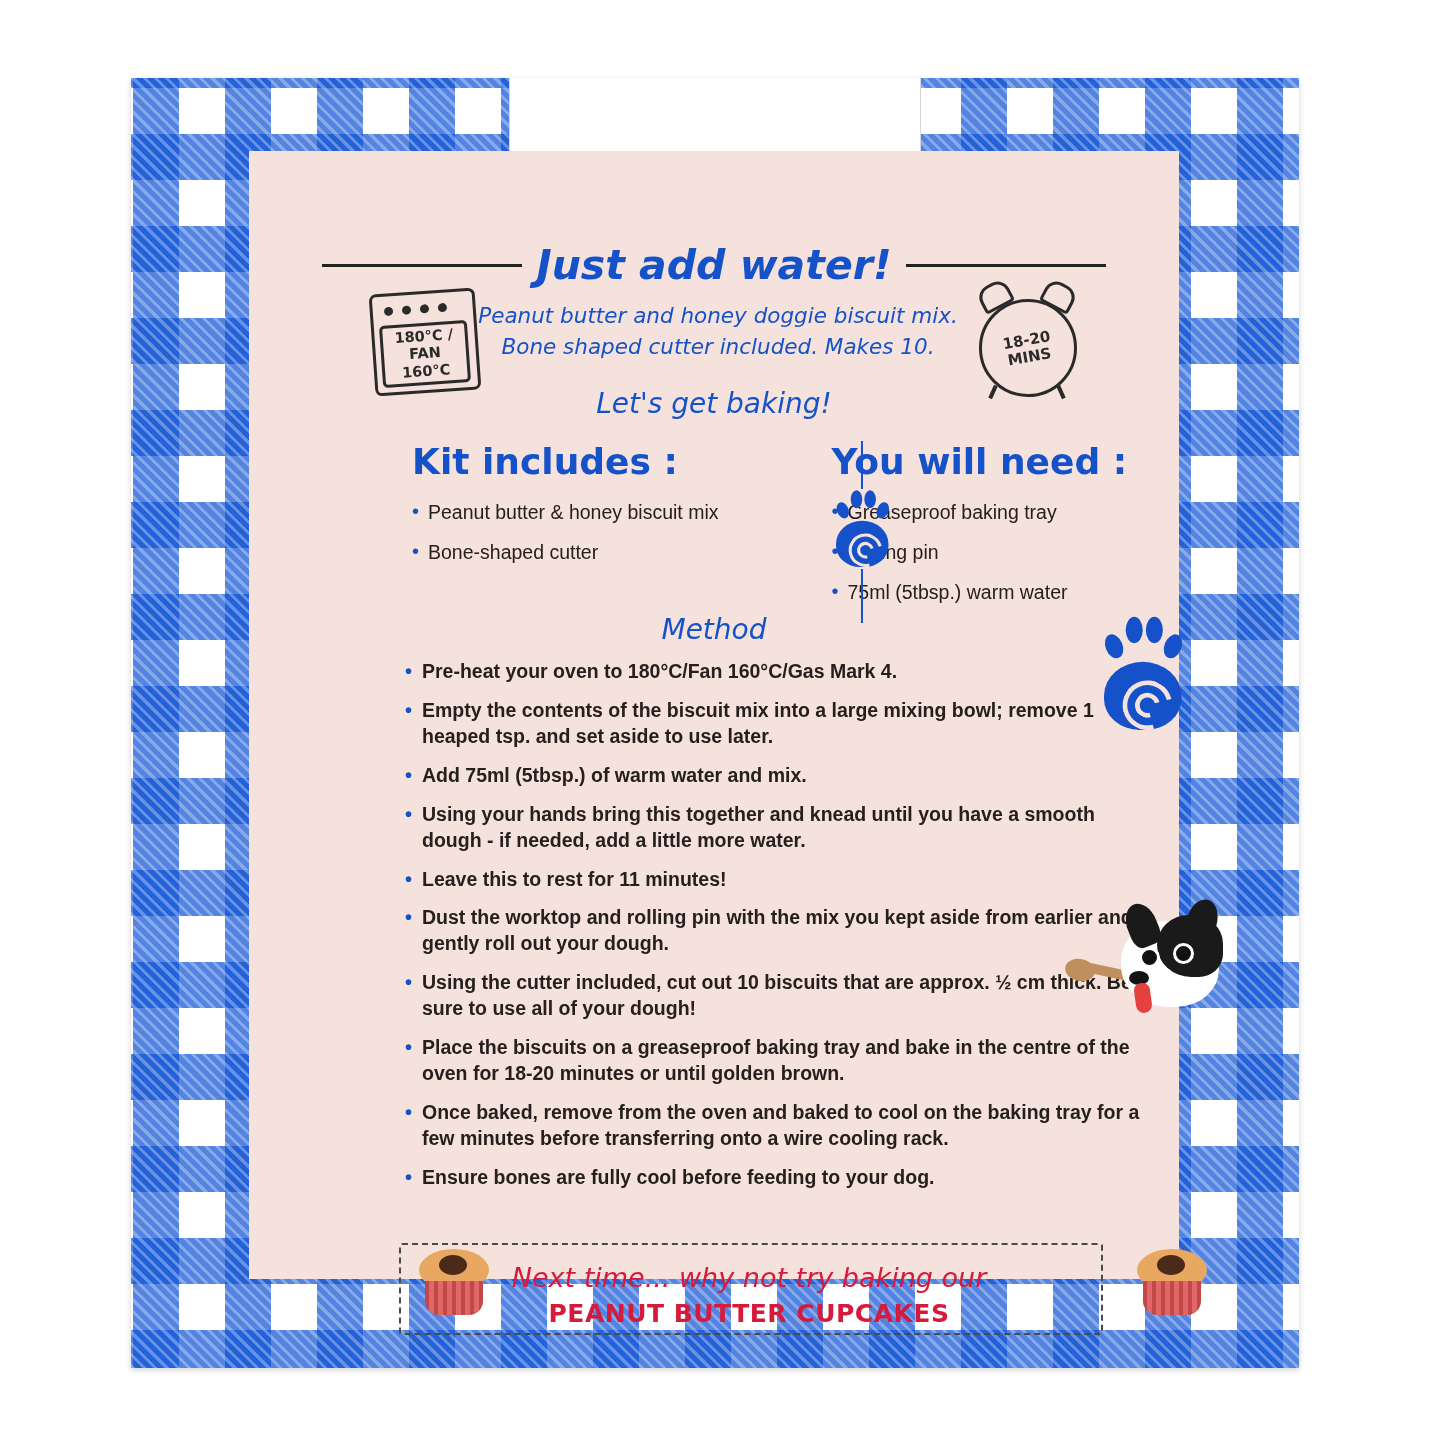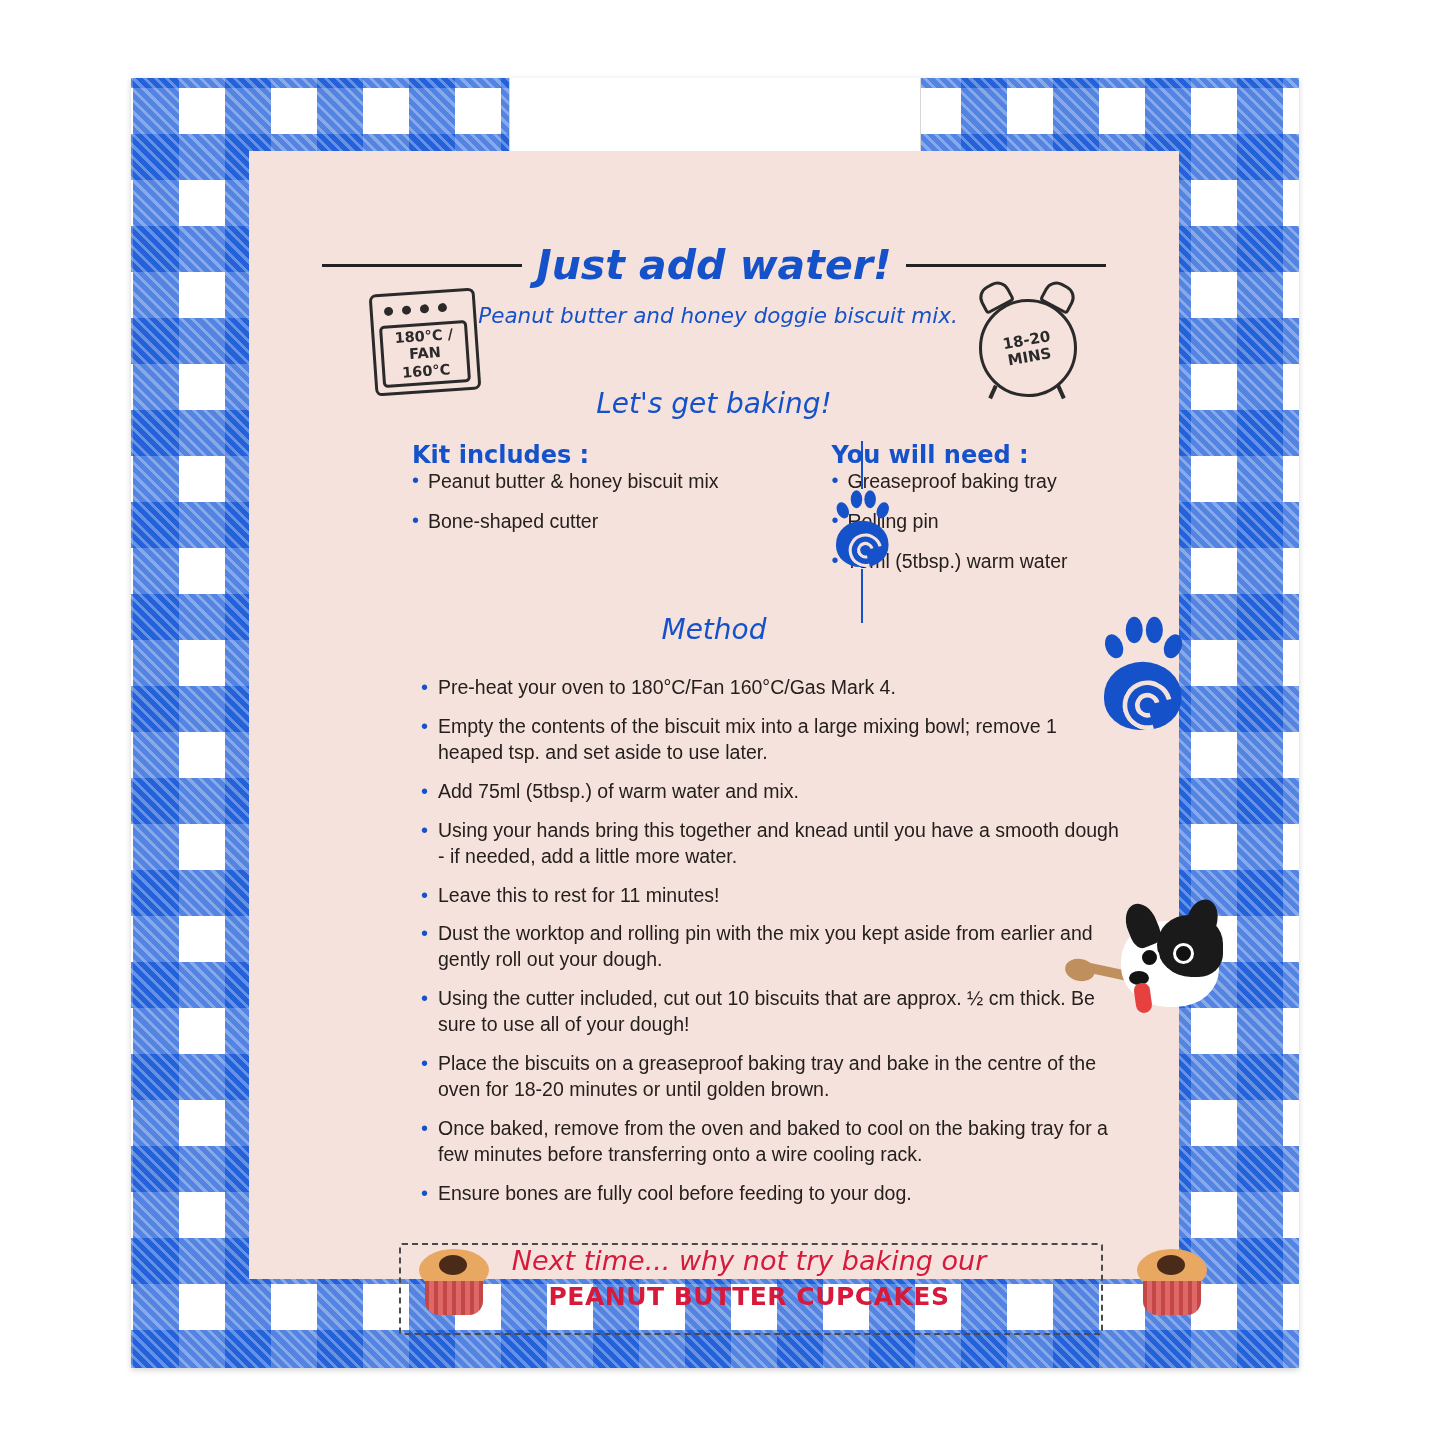--- a/index.html
+++ b/index.html
@@ -198,22 +198,23 @@
   
   #cols {
     position: absolute;
     left: 0; right: 0; top: 290px;
     display: flex;
   }
   .col { flex: 1 1 0; }
   .col-head {
     font-family: "DejaVu Sans", sans-serif;
     font-weight: 700;
-    font-size: 24px;
-    color: #1552c9;
+    font-size: 36px;
+    color: #1552c9;
+    margin-bottom: 18px;
   }
   .col-left  { padding-left: 163px; }
   .col-right { padding-left: 72px; }
   .col ul { list-style: none; margin: 0; padding: 0; }
   .col li {
     font-family: "Liberation Sans", sans-serif;
     font-size: 19.5px;
     color: #25201e;
     margin-bottom: 15px;
     padding-left: 16px;
@@ -292,21 +293,21 @@
     font-family: "DejaVu Sans", sans-serif;
     font-style: italic;
     font-size: 28px;
   }
   #method-list {
     position: absolute;
     left: 156px;
     right: 36px;
     top: 508px;
     list-style: none;
-    margin: 16px; padding: 0;
+    margin: 0; padding: 0; font-weight: bold;
   }
   #method-list li {
     font-family: "Liberation Sans", sans-serif;
     font-size: 19.5px;
     color: #25201e;
     line-height: 1.33;
     margin-bottom: 13px;
     padding-left: 17px;
     position: relative;
   }
@@ -344,21 +345,21 @@
     top: 1090px;
     width: 700px;
     text-align: center;
   }
   #footer-line1 {
     font-family: "DejaVu Sans", sans-serif;
     font-style: italic;
     font-size: 27px;
     color: #d61a3c;
     display: block;
-    margin-top: 4px;
+    margin-top: 21px;
   }
   #footer-line2 {
     font-family: "DejaVu Sans", sans-serif;
     font-weight: 700;
     font-size: 25px;
     color: #d61a3c;
     letter-spacing: .5px;
     display: block;
     margin-top: 6px;
   }
@@ -484,20 +485,21 @@
     </div>
 
     <div id="title-row">
       <div class="rule" id="rule-left"></div>
       <div id="main-title">Just add water!</div>
       <div class="rule" id="rule-right"></div>
     </div>
 
     <div id="subtitle">
       <span>Peanut butter and honey doggie biscuit mix.</span><br>
+      <span>Bone shaped cutter included. Makes 10.</span>
     </div>
 
     <div id="lets-bake">Let's get baking!</div>
 
     <div id="cols">
       <div class="col col-left">
         <div class="col-head">Kit includes :</div>
         <ul>
           <li>Peanut butter &amp; honey biscuit mix</li>
           <li>Bone-shaped cutter</li>

